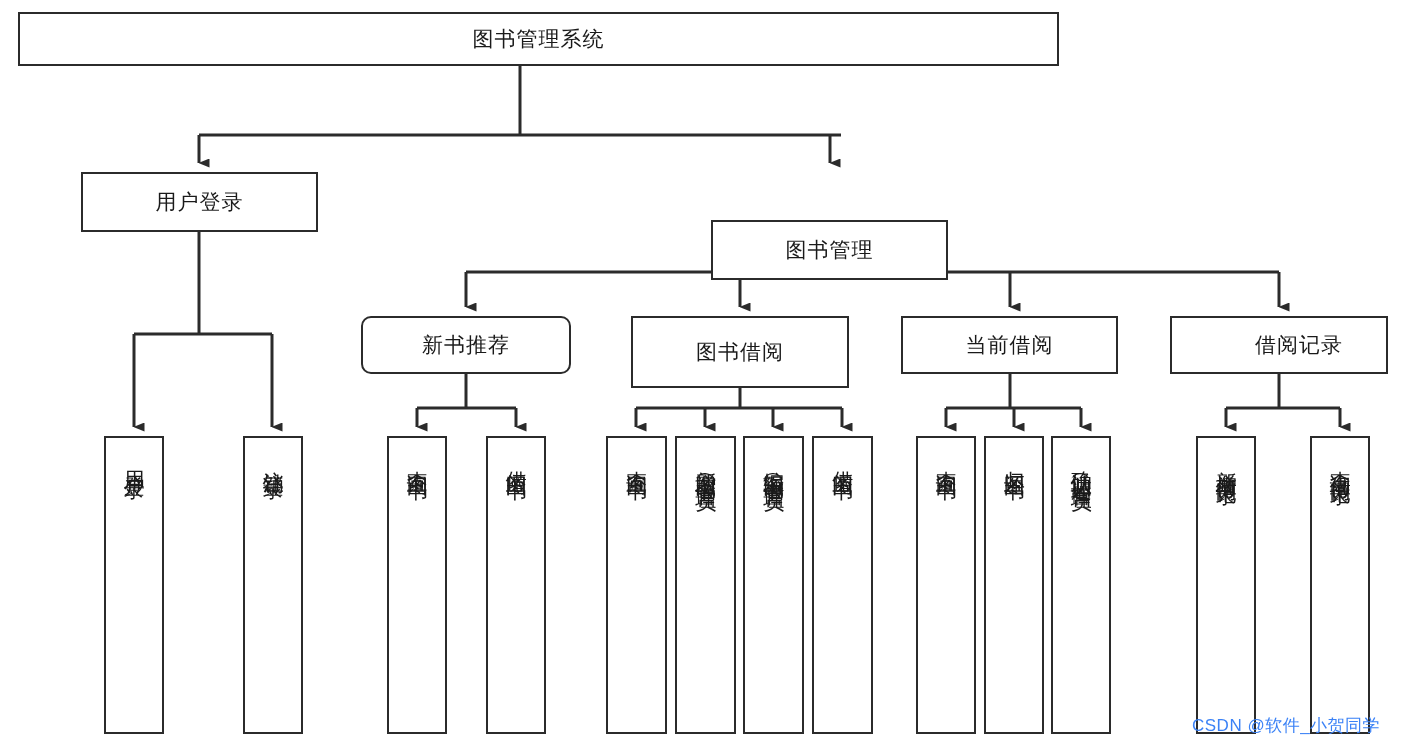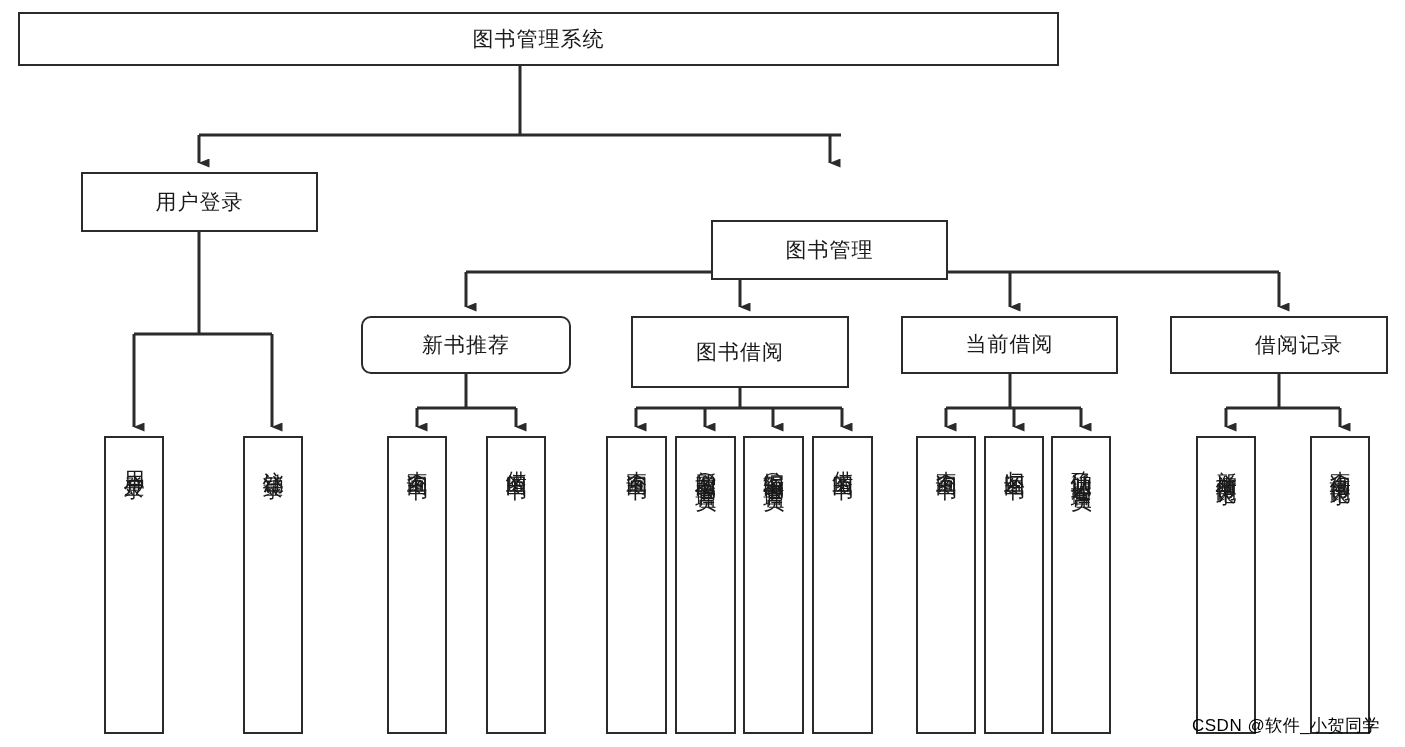--- a/index.html
+++ b/index.html
@@ -50,21 +50,21 @@
     writing-mode: vertical-rl;
     text-orientation: upright;
     font-size: 21px;
     letter-spacing: 3px;
     line-height: 1.25;
     white-space: nowrap;
   }
   .watermark {
     position: absolute;
     font-size: 17px;
-    color: #000000;
+    color: #3b82f6;
     white-space: nowrap;
     letter-spacing: 0.5px;
     pointer-events: none;
   }
 </style>
 </head>
 <body>
 
 <div id="diagram-root">
 
@@ -140,21 +140,21 @@
   <div class="node-box horizontal" style="left:711px; top:172px; width:237px; height:60px;margin-top:48px;">
     <span class="node-label">图书管理</span>
   </div>
 
   <div class="node-box horizontal" style="left:361px; top:316px; width:210px; height:58px;border-radius:10px;">
     <span class="node-label">新书推荐</span>
   </div>
   <div class="node-box horizontal" style="left:631px; top:316px; width:218px; height:72px;">
     <span class="node-label">图书借阅</span>
   </div>
-  <div class="node-box horizontal" style="left:901px; top:316px; width:217px; height:58px;font-family:Liberation Serif, serif;">
+  <div class="node-box horizontal" style="left:901px; top:316px; width:217px; height:58px;">
     <span class="node-label">当前借阅</span>
   </div>
   <div class="node-box horizontal" style="left:1170px; top:316px; width:218px; height:58px;padding-left:40px;">
     <span class="node-label">借阅记录</span>
   </div>
 
   <div class="node-box vertical" style="left:104px; top:436px; width:60px; height:298px;">
     <span class="node-label">用户登录</span>
   </div>
   <div class="node-box vertical" style="left:243px; top:436px; width:60px; height:298px;">

